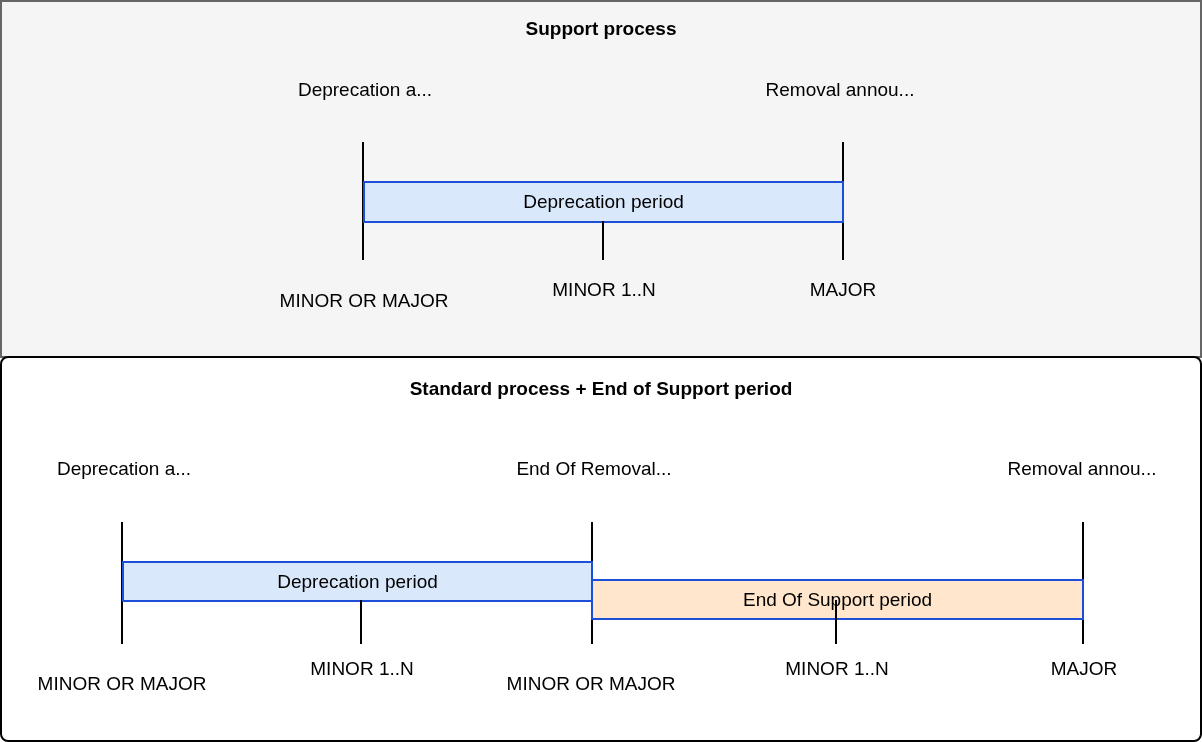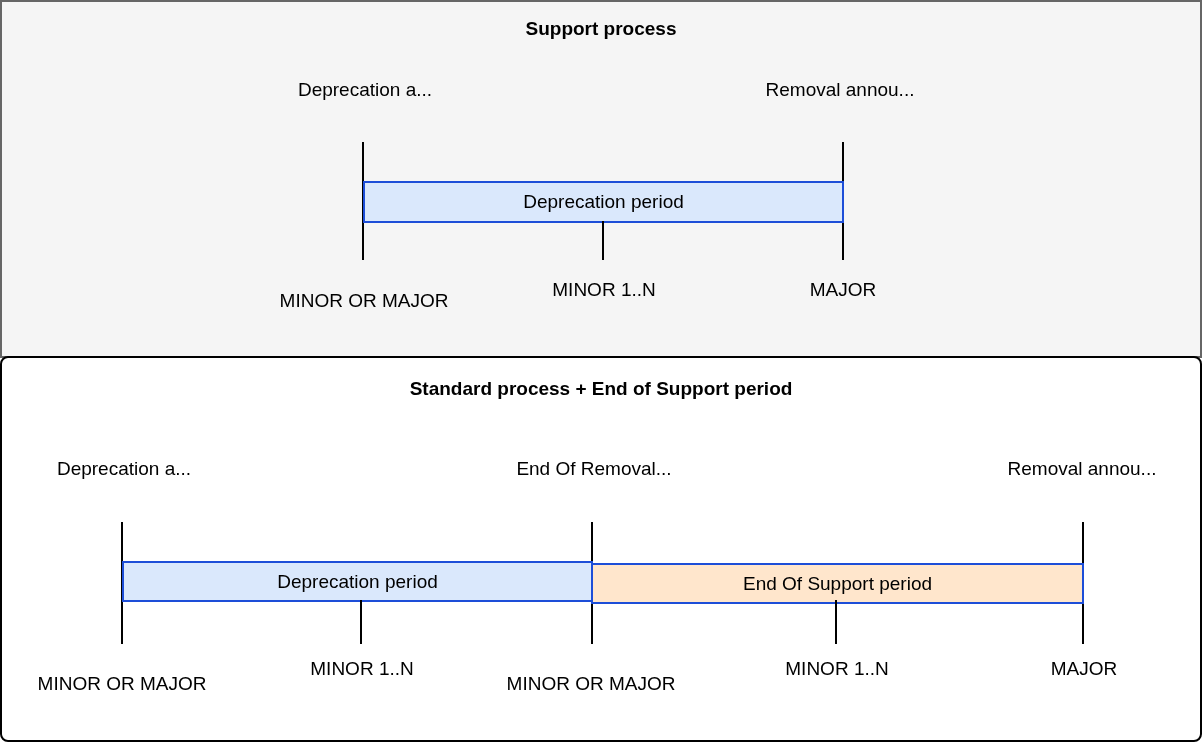--- a/index.html
+++ b/index.html
@@ -83,21 +83,21 @@
   .panel-bottom .panel-title { top: 20px; }
   .b-ann-0 { left: 122px;  top: 100px; }
   .b-ann-1 { left: 592px;  top: 100px; }
   .b-ann-2 { left: 1080px; top: 100px; }
   .b-tick-left     { left: 119px;  top: 164px; height: 122px; }
   .b-tick-boundary { left: 589px;  top: 164px; height: 122px; }
   .b-tick-right    { left: 1080px; top: 164px; height: 122px; }
   .b-tick-mid-1    { left: 358px;  top: 242px; height: 44px; }
   .b-tick-mid-2    { left: 833px;  top: 242px; height: 44px; }
   .b-bar-0 { left: 120px; top: 203px; width: 471px; height: 41px; }
-  .b-bar-1 { left: 589px; top: 205px; width: 493px; height: 41px; }
+  .b-bar-1 { left: 589px; top: 221px; width: 493px; height: 41px; }
   .b-ms-0 { left: 120px;  top: 315px; }
   .b-ms-1 { left: 360px;  top: 300px; }
   .b-ms-2 { left: 589px;  top: 315px; }
   .b-ms-3 { left: 835px;  top: 300px; }
   .b-ms-4 { left: 1082px; top: 300px; }
 </style>
 </head>
 <body>
 
 <div class="canvas">

